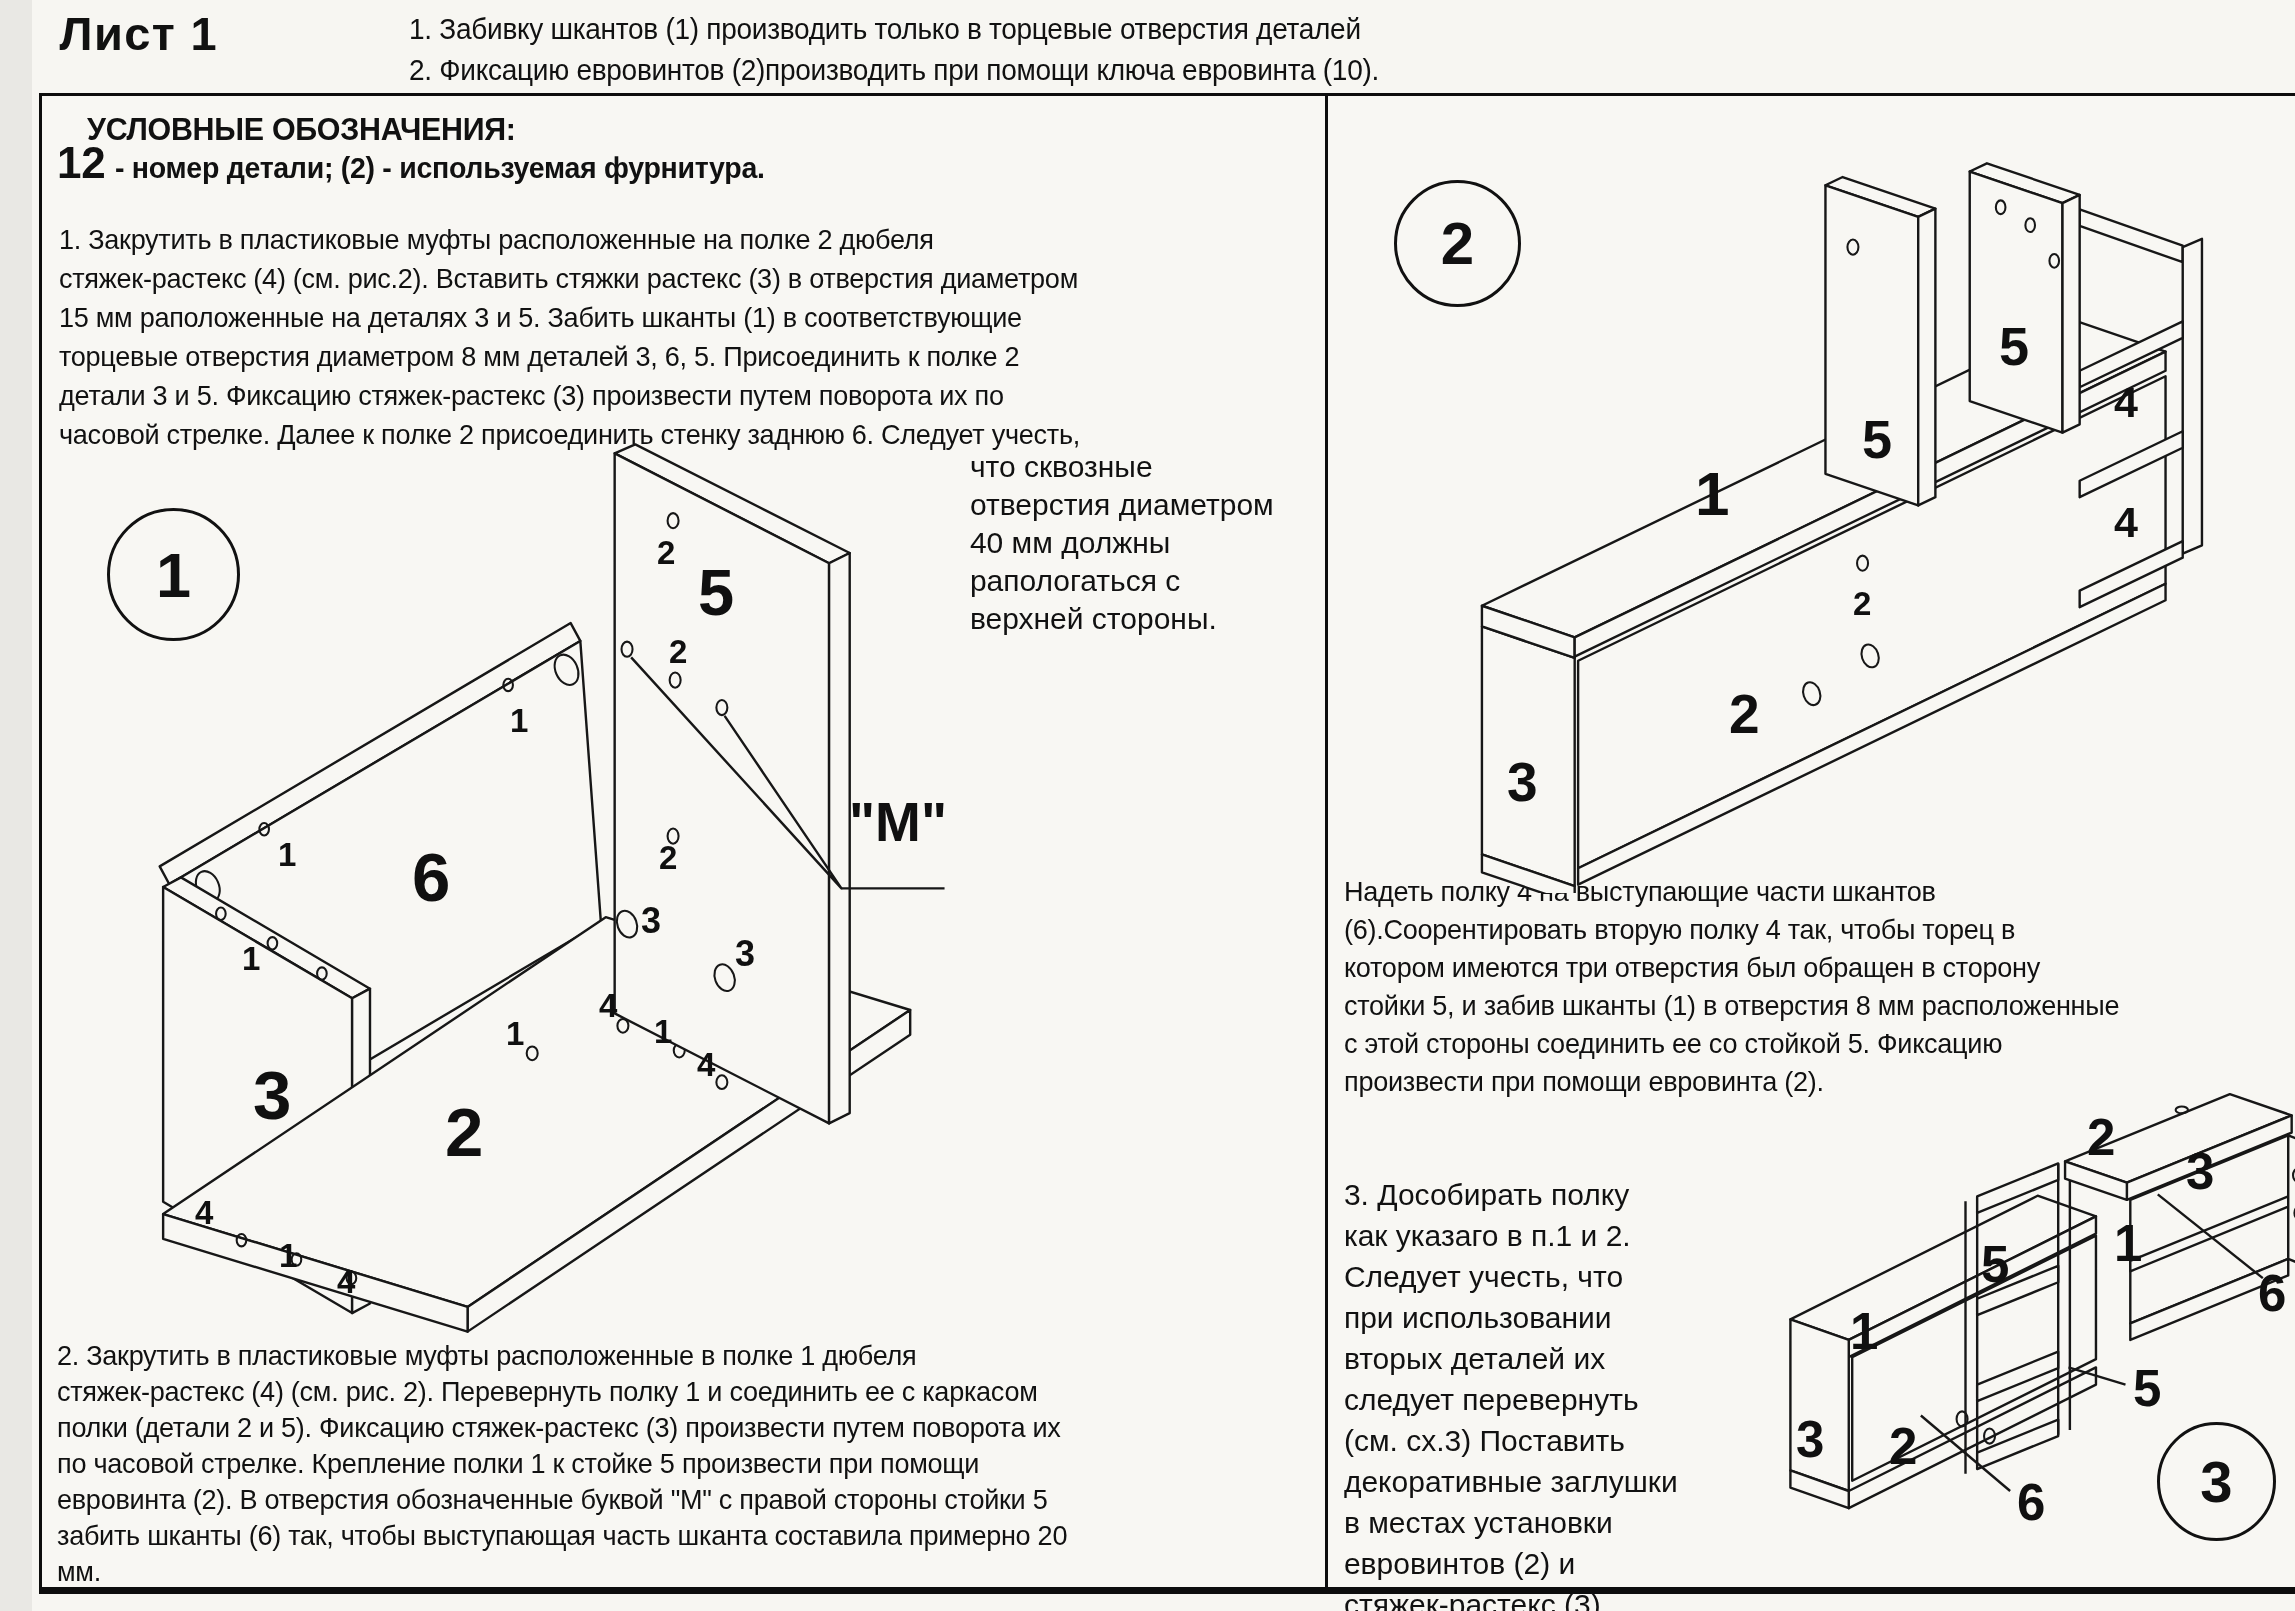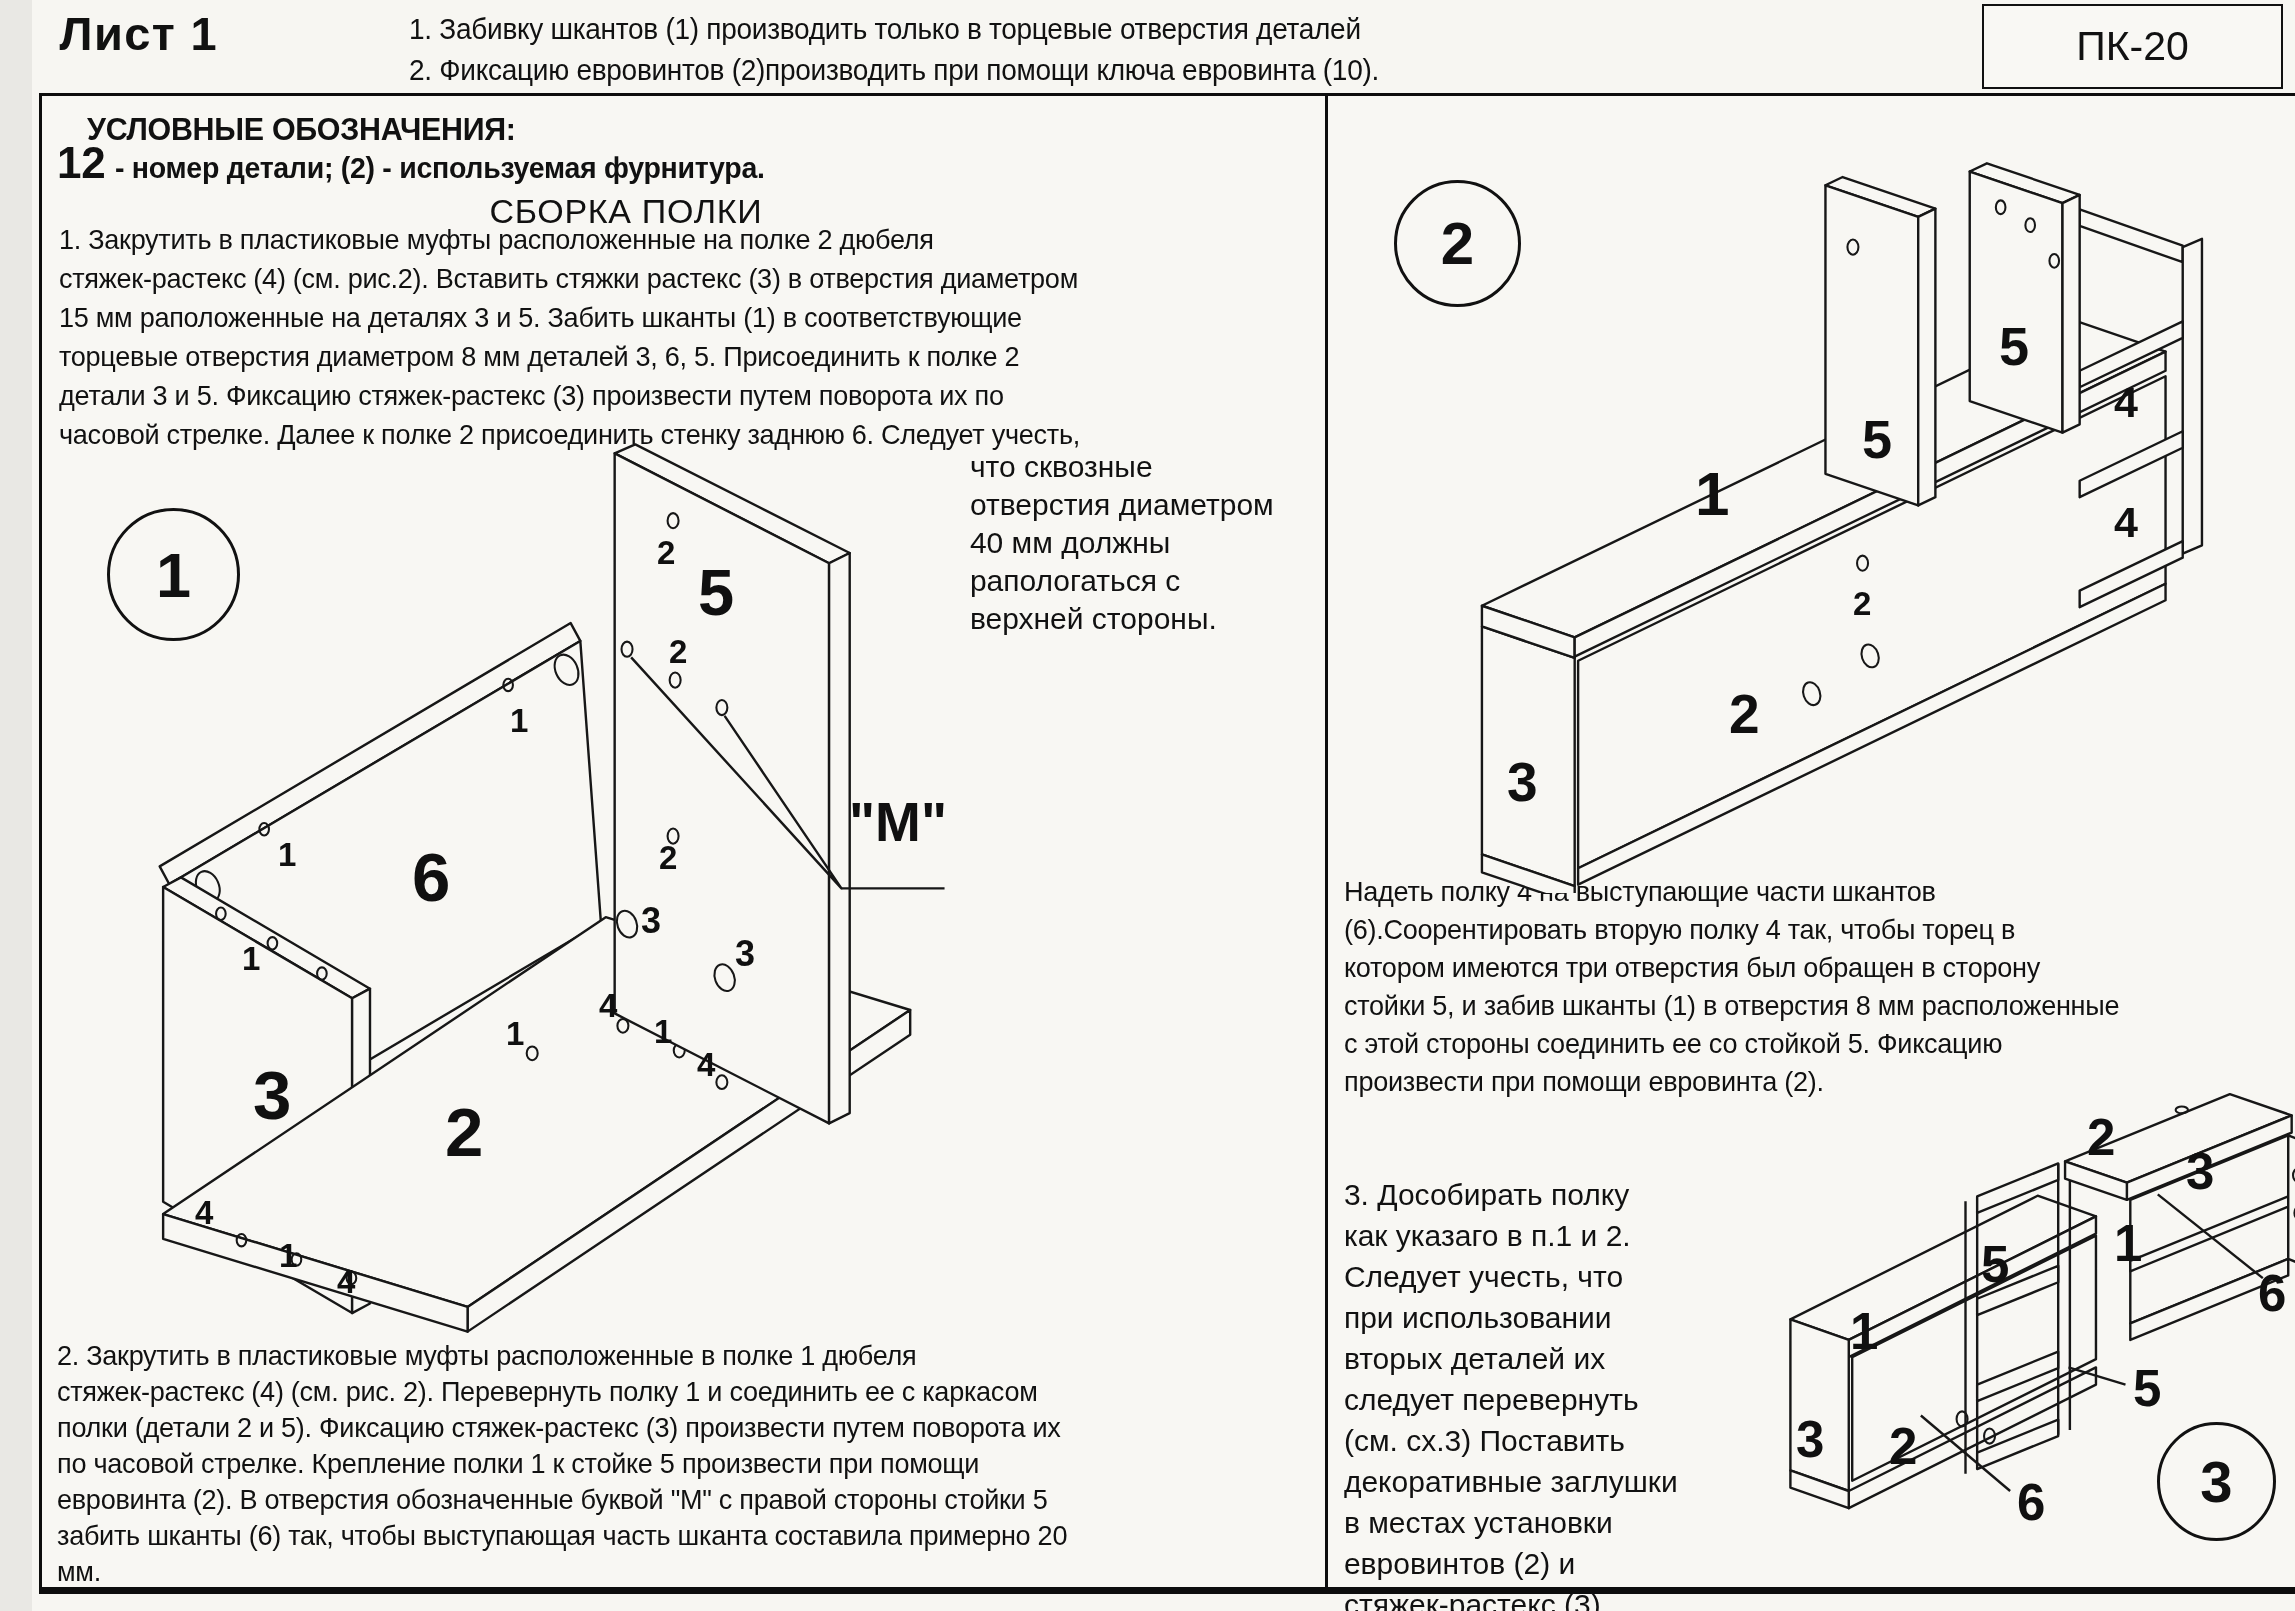--- a/index.html
+++ b/index.html
@@ -34,33 +34,29 @@
   svg .ldr{fill:none;}
 </style>
 </head>
 <body>
 
 <div id="page">
 
   <div id="sheet-title" class="abs">Лист 1</div>
   <div id="header-notes" class="abs pre cond">1. Забивку шкантов (1) производить только в торцевые отверстия деталей
 2. Фиксацию евровинтов (2)производить при помощи ключа евровинта (10).</div>
-  <div id="product-box" class="abs">
-    <span>ПК-20</span>
-  </div>
 
   <div id="main-box" class="abs">
     <div id="divider" class="abs"></div>
 
     <div id="legend-title" class="abs cond">УСЛОВНЫЕ ОБОЗНАЧЕНИЯ:</div>
     <div id="legend-line" class="abs">
       <span id="legend-num">12</span>
       <span id="legend-def" class="cond">- номер детали;  (2) - используемая фурнитура.</span>
     </div>
-    <div id="section-title" class="abs">СБОРКА ПОЛКИ</div>
 
     <div id="step1" class="abs pre cond">1.  Закрутить в пластиковые муфты расположенные на полке 2 дюбеля
 стяжек-растекс (4) (см. рис.2). Вставить стяжки растекс (3) в отверстия диаметром
 15 мм  раположенные на деталях 3 и 5. Забить шканты (1) в соответствующие
 торцевые отверстия  диаметром 8 мм деталей 3, 6, 5. Присоединить к полке 2
 детали 3 и 5. Фиксацию стяжек-растекс (3) произвести путем поворота их по
 часовой стрелке. Далее к полке 2 присоединить стенку заднюю 6. Следует учесть,</div>
     <div id="note20" class="abs pre">что сквозные
 отверстия диаметром
 40 мм должны

